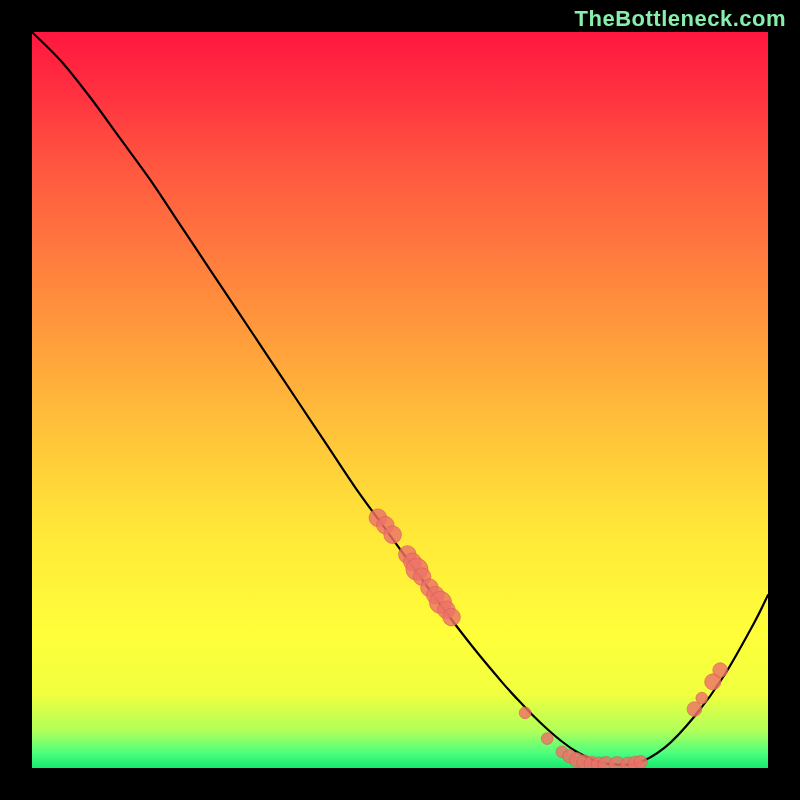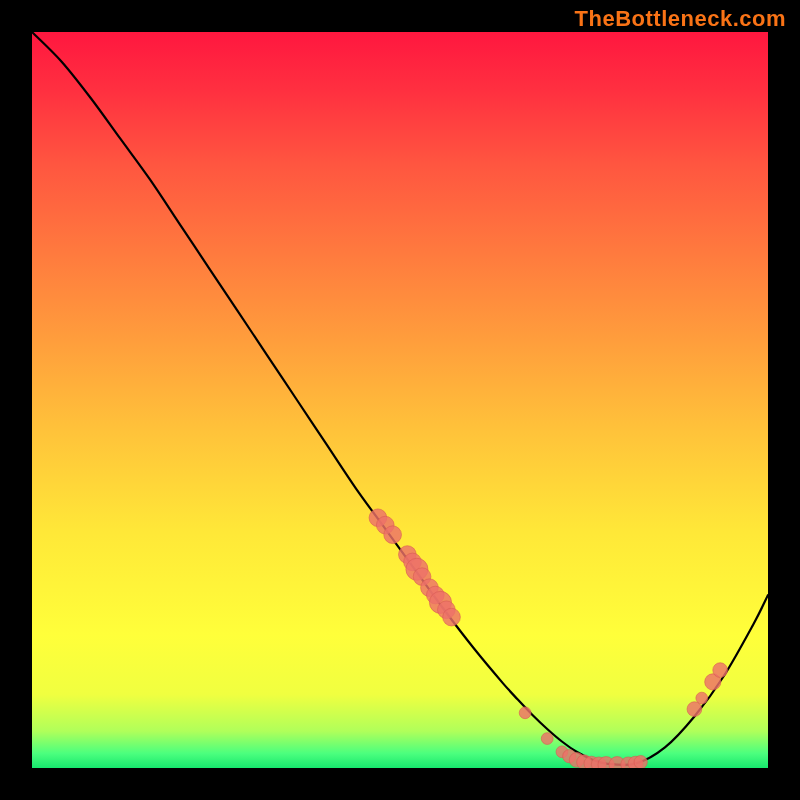--- a/index.html
+++ b/index.html
@@ -45,21 +45,21 @@
     height: 736px;
     pointer-events: none;
   }
   .watermark {
     position: absolute;
     top: 6px;
     right: 14px;
     font-family: Arial, Helvetica, sans-serif;
     font-size: 22px;
     font-weight: 600;
-    color: #f97316;
+    color: #86efac;
     letter-spacing: 0.5px;
     user-select: none;
   }
 </style>
 </head>
 <body>
 
 <div class="frame">
   <div class="watermark">TheBottleneck.com</div>
   <div class="plot-area">

